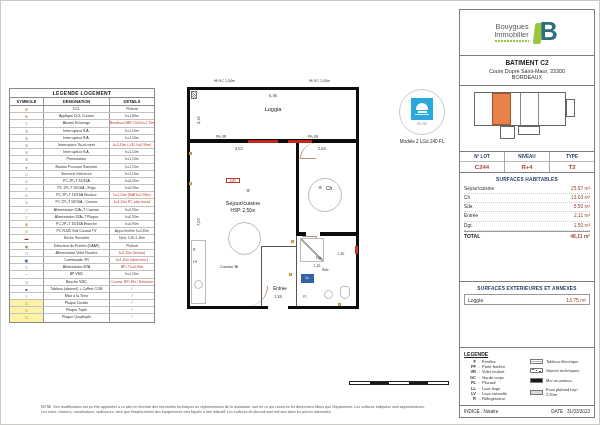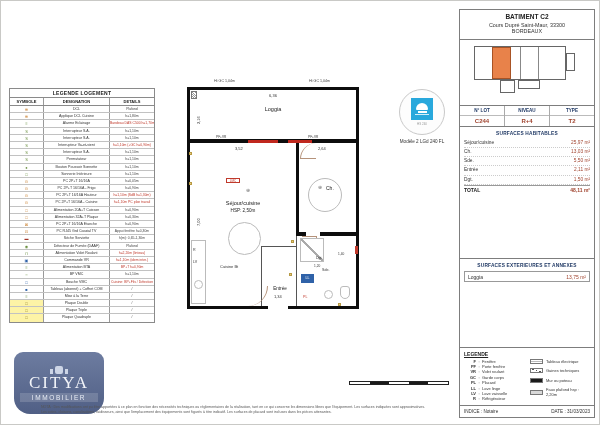--- a/index.html
+++ b/index.html
@@ -275,29 +275,20 @@
       <span class="c-det">/</span>
     </div>
         <div class="lt-row">
       <span class="c-sym yy">□</span>
       <span class="c-des">Plaque Quadruple</span>
       <span class="c-det">/</span>
     </div>
       </div>
   </div>
 
-  <div id="citya">
-    <span class="crest">
-        <i></i>
-        <i></i>
-        <i></i>
-      </span>
-    <span class="citya-name">CITYA</span>
-    <span class="citya-sub">IMMOBILIER</span>
-  </div>
 
   <div id="nota">
     <span style="display:block">NOTA : Des modifications ont pu être apportées à ce plan en fonction des nécessités techniques ou réglementaires de la réalisation, tant en ce qui concerne les dimensions libres que l'équipement. Les surfaces indiquées sont approximatives.</span>
     <span style="display:block">Les cotes, cloisons, canalisations, raidisseurs, ainsi que l'emplacement des équipements sont figurés à titre indicatif. Les surfaces de placard sont incluses dans les pièces attenantes.</span>
   </div>
 
   <span class="htgc" style="left:213px;">Ht GC 1,04m</span>
   <span class="htgc" style="left:308px;">Ht GC 1,04m</span>
 
   <div id="plan">
@@ -386,20 +377,31 @@
         <span></span>
         <span></span>
         <span></span>
         <span></span>
         <span></span>
       </div>
   </div>
 
   <div id="right-panel">
 
+    <div id="brand" class="rp-sec">
+      <div class="brand-text">
+        <span style="display:block">Bouygues</span>
+        <span style="display:block">Immobilier</span>
+        <span class="brand-tagline" style="display:block"></span>
+      </div>
+      <div class="bmark">
+        <span class="bar"></span>
+        <span class="bee">B</span>
+      </div>
+    </div>
 
     <div id="batiment" class="rp-sec">
       <div class="bat-title">BATIMENT C2</div>
       <div class="bat-addr">
         <span style="display:block">Cours Dupré Saint-Maur, 33300</span>
         <span style="display:block">BORDEAUX</span>
       </div>
     </div>
 
     <div id="keyplan" class="rp-sec">

